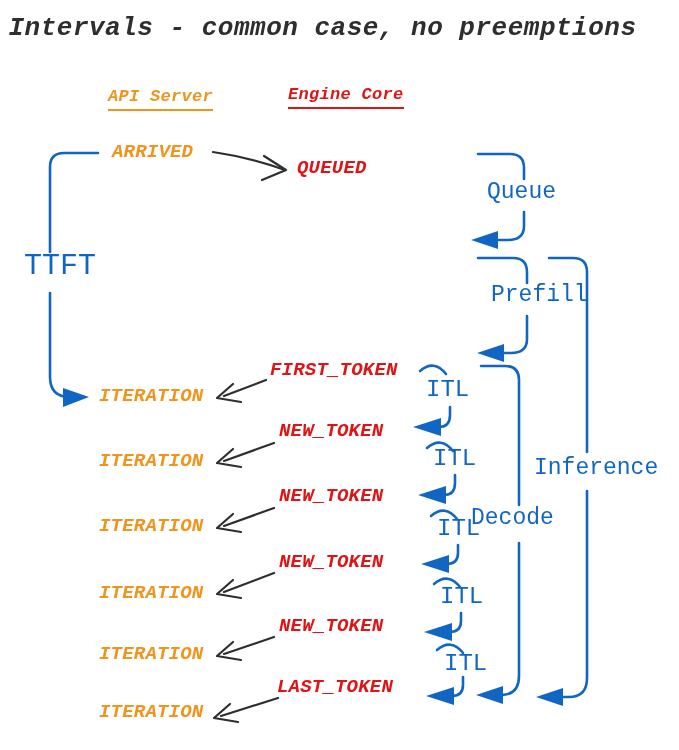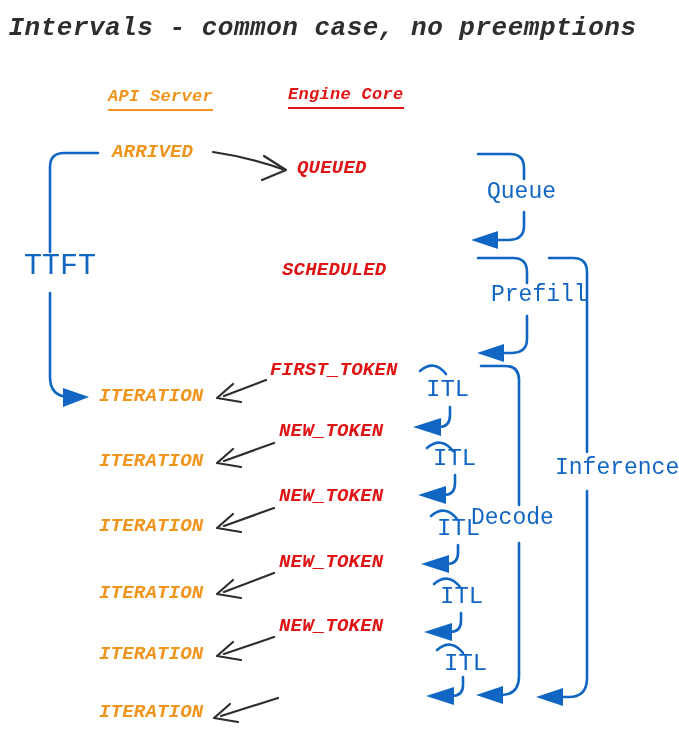--- a/index.html
+++ b/index.html
@@ -129,31 +129,31 @@
 
   <div class="lbl evt orange" style="left:112px;top:142px;">ARRIVED</div>
   <div class="lbl evt orange" style="left:99px;top:386px;">ITERATION</div>
   <div class="lbl evt orange" style="left:99px;top:451px;">ITERATION</div>
   <div class="lbl evt orange" style="left:99px;top:516px;">ITERATION</div>
   <div class="lbl evt orange" style="left:99px;top:583px;">ITERATION</div>
   <div class="lbl evt orange" style="left:99px;top:644px;">ITERATION</div>
   <div class="lbl evt orange" style="left:99px;top:702px;">ITERATION</div>
 
   <div class="lbl evt red" style="left:297px;top:158px;">QUEUED</div>
-  <div class="lbl evt red" style="left:282px;top:260px;">SCHEDULED</div>
   <div class="lbl evt red" style="left:270px;top:360px;">FIRST_TOKEN</div>
   <div class="lbl evt red" style="left:279px;top:421px;">NEW_TOKEN</div>
   <div class="lbl evt red" style="left:279px;top:486px;">NEW_TOKEN</div>
   <div class="lbl evt red" style="left:279px;top:552px;">NEW_TOKEN</div>
   <div class="lbl evt red" style="left:279px;top:616px;">NEW_TOKEN</div>
+  <div class="lbl evt red" style="left:277px;top:677px;">LAST_TOKEN</div>
 
   <div class="lbl ival blue" style="left:24px;top:250px;font-size:30px;">TTFT</div>
   <div class="lbl ival blue" style="left:487px;top:180px;">Queue</div>
   <div class="lbl ival blue" style="left:491px;top:283px;">Prefill</div>
   <div class="lbl ival blue" style="left:471px;top:506px;text-align:center;">Decode</div>
-  <div class="lbl ival blue" style="left:555px;top:456px;text-align:center;">Inference</div>
+  <div class="lbl ival blue" style="left:534px;top:456px;text-align:center;">Inference</div>
   <div class="lbl ival itl blue" style="left:426px;top:377px;">ITL</div>
   <div class="lbl ival itl blue" style="left:433px;top:446px;">ITL</div>
   <div class="lbl ival itl blue" style="left:437px;top:516px;">ITL</div>
   <div class="lbl ival itl blue" style="left:440px;top:584px;">ITL</div>
   <div class="lbl ival itl blue" style="left:444px;top:651px;">ITL</div>
 
 </div>
 
 </body></html>

